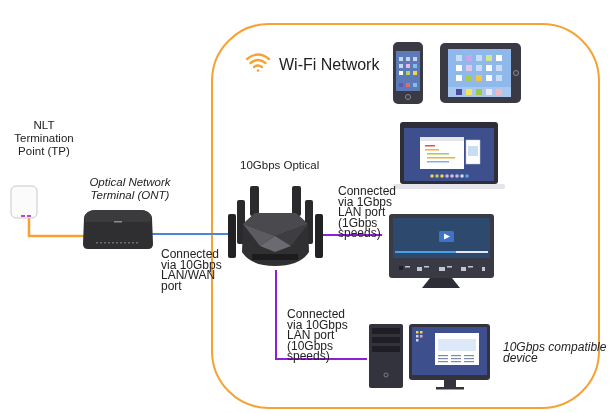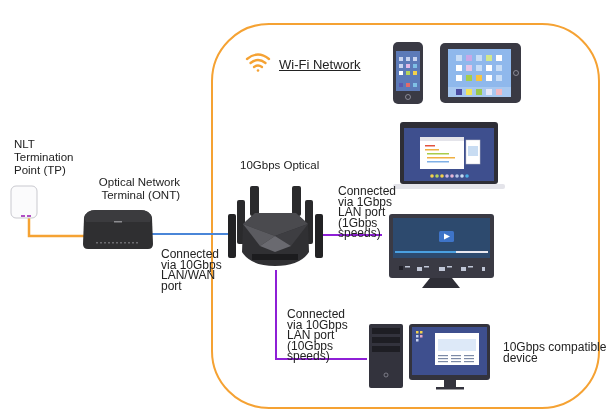--- a/index.html
+++ b/index.html
@@ -191,34 +191,34 @@
         <rect x="464" y="358" width="10" height="1.2"></rect>
         <rect x="438" y="361" width="10" height="1.2"></rect>
         <rect x="451" y="361" width="10" height="1.2"></rect>
         <rect x="464" y="361" width="10" height="1.2"></rect>
       </g>
     <rect x="444" y="380" width="12" height="8" fill="#33333d"></rect>
     <rect x="436" y="387" width="28" height="2.5" fill="#33333d"></rect>
   </g>
 </svg>
 
-<div class="lbl" style="left:14px; top:138px; width:60px; text-align:left;">
+<div class="lbl" style="left:14px; top:119px; width:60px; text-align:center;">
   <div>NLT</div>
   <div>Termination</div>
   <div>Point (TP)</div>
 </div>
 
-<div class="lbl" style="left:80px; top:176px; width:100px; text-align:right;">
+<div class="lbl" style="left:80px; top:176px; width:100px; text-align:center;font-style:italic;">
   <div>Optical Network</div>
   <div>Terminal (ONT)</div>
 </div>
 
 <div class="lbl" style="left:240px; top:159px;">10Gbps Optical</div>
 
-<div class="lbl" style="left:279px; top:58px; font-size:13px;text-decoration:underline;">Wi-Fi Network</div>
+<div class="lbl" style="left:279px; top:58px; font-size:16px;">Wi-Fi Network</div>
 
 <div class="small" style="left:161px; top:249px;">
   <div>Connected</div>
   <div>via 10Gbps</div>
   <div>LAN/WAN</div>
   <div>port</div>
 </div>
 
 <div class="small" style="left:338px; top:186px;">
   <div>Connected</div>
@@ -229,16 +229,16 @@
 </div>
 
 <div class="small" style="left:287px; top:309px;">
   <div>Connected</div>
   <div>via 10Gbps</div>
   <div>LAN port</div>
   <div>(10Gbps</div>
   <div>speeds)</div>
 </div>
 
-<div class="small" style="left:503px; top:342px;">
+<div class="small" style="left:503px; top:342px;font-style:italic;">
   <div>10Gbps compatible</div>
   <div>device</div>
 </div>
 
 </body></html>

